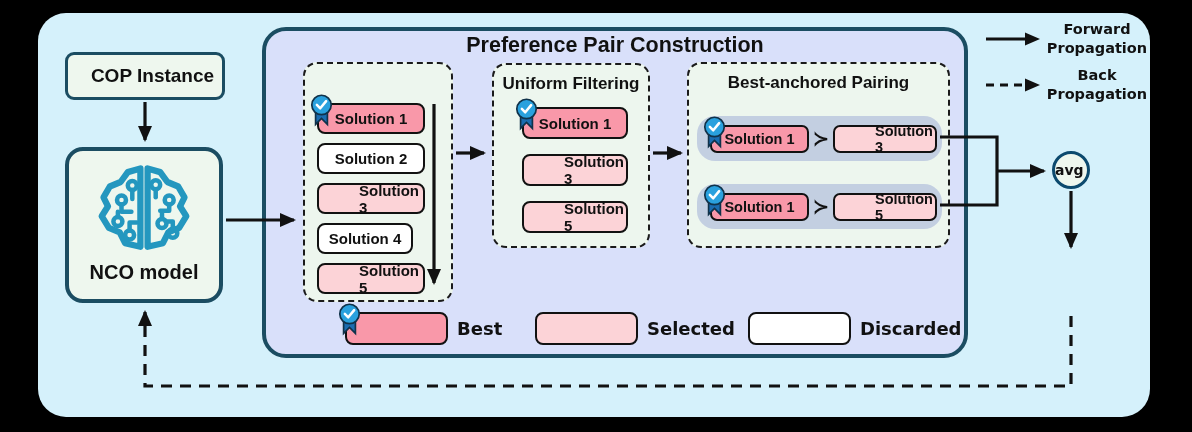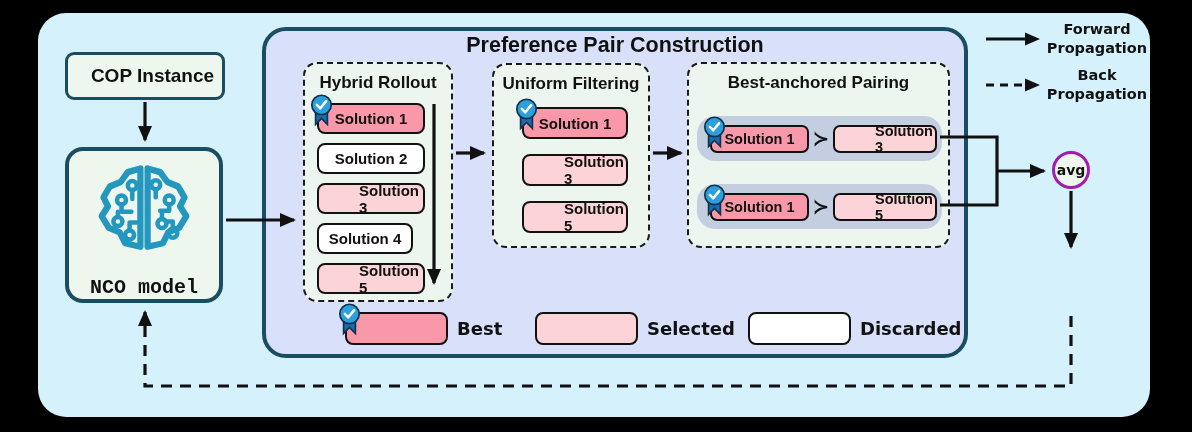--- a/index.html
+++ b/index.html
@@ -5,26 +5,26 @@
   html,body{margin:0;padding:0;background:#000;}
   .stage{position:relative;width:1192px;height:432px;background:#000;overflow:hidden;
          font-family:"Liberation Sans",sans-serif;color:#111;}
   .canvas-bg{position:absolute;left:38px;top:13px;width:1112px;height:404px;
              background:var(--canvas);border-radius:28px;}
   .node{position:absolute;background:var(--node);border:3px solid var(--teal-border);
         border-radius:9px;display:flex;align-items:center;justify-content:center;
         font-weight:bold;box-sizing:border-box;}
   .cop{left:65px;top:52px;width:160px;height:48px;font-size:19px;padding-left:15px;}
   .nco{left:65px;top:147px;width:158px;height:156px;border-width:4px;border-radius:18px;
-       flex-direction:column;justify-content:space-between;font-size:20px;font-family:Liberation Mono, monospace;}
+       flex-direction:column;justify-content:flex-start;font-size:20px;}
   .nco-label{margin-top:2px;font-size:20px;font-weight:bold;}
   .poco{left:1003px;top:255px;width:134px;height:58px;border-width:3.5px;font-size:20px;}
   .avg{position:absolute;left:1052px;top:151px;width:38px;height:38px;border-radius:50%;
-       background:var(--node);border:3px solid #a21caf;display:flex;align-items:center;
-       justify-content:center;font-weight:bold;font-size:14px;box-sizing:border-box;
+       background:var(--node);border:3px solid #0c4a6e;display:flex;align-items:center;
+       justify-content:flex-start;font-weight:bold;font-size:14px;box-sizing:border-box;
        font-family:"DejaVu Sans",sans-serif;}
   .panel{position:absolute;left:262px;top:27px;width:706px;height:331px;
          background:var(--panel);border:4px solid var(--teal-border);border-radius:24px;
          box-sizing:border-box;}
   .panel-title{position:absolute;left:262px;top:33px;width:706px;text-align:center;
                font-weight:bold;font-size:21.5px;}
   .subpanel{position:absolute;background:var(--subpanel);border:2.5px dashed #1a1a1a;
             border-radius:14px;box-sizing:border-box;}
   .hybrid{left:303px;top:62px;width:150px;height:240px;}
   .filtering{left:492px;top:63px;width:158px;height:185px;}
@@ -91,21 +91,20 @@
           <path d="M92,77 L92,69 L84,69"></path>
       </g>
     </svg>
     <div class="nco-label">NCO model</div>
   </div>
 
   <div class="panel"></div>
   <div class="panel-title">Preference Pair Construction</div>
 
   <div class="subpanel hybrid">
-    <div class="sub-title">Hybrid Rollout</div>
     <div class="sol best" style="left:12px;top:39px;width:108px;height:31px;">
       <svg class="badge" viewBox="0 0 32 40">
         <path d="M9,20 L9,37 L16,30 L23,37 L23,20 Z" fill="#1a6cb0" stroke="#10324a" stroke-width="2"></path>
         <circle cx="16" cy="14" r="11.5" fill="#2aa1de" stroke="#10324a" stroke-width="2"></circle>
         <path d="M10.5,14 L14.5,18 L21.5,9.5" stroke="#fff" stroke-width="3" fill="none" stroke-linecap="round" stroke-linejoin="round"></path>
       </svg>
       <span>Solution 1</span>
     </div>
     <div class="sol discarded" style="left:12px;top:79px;width:108px;height:31px;">
       <span>Solution 2</span>

